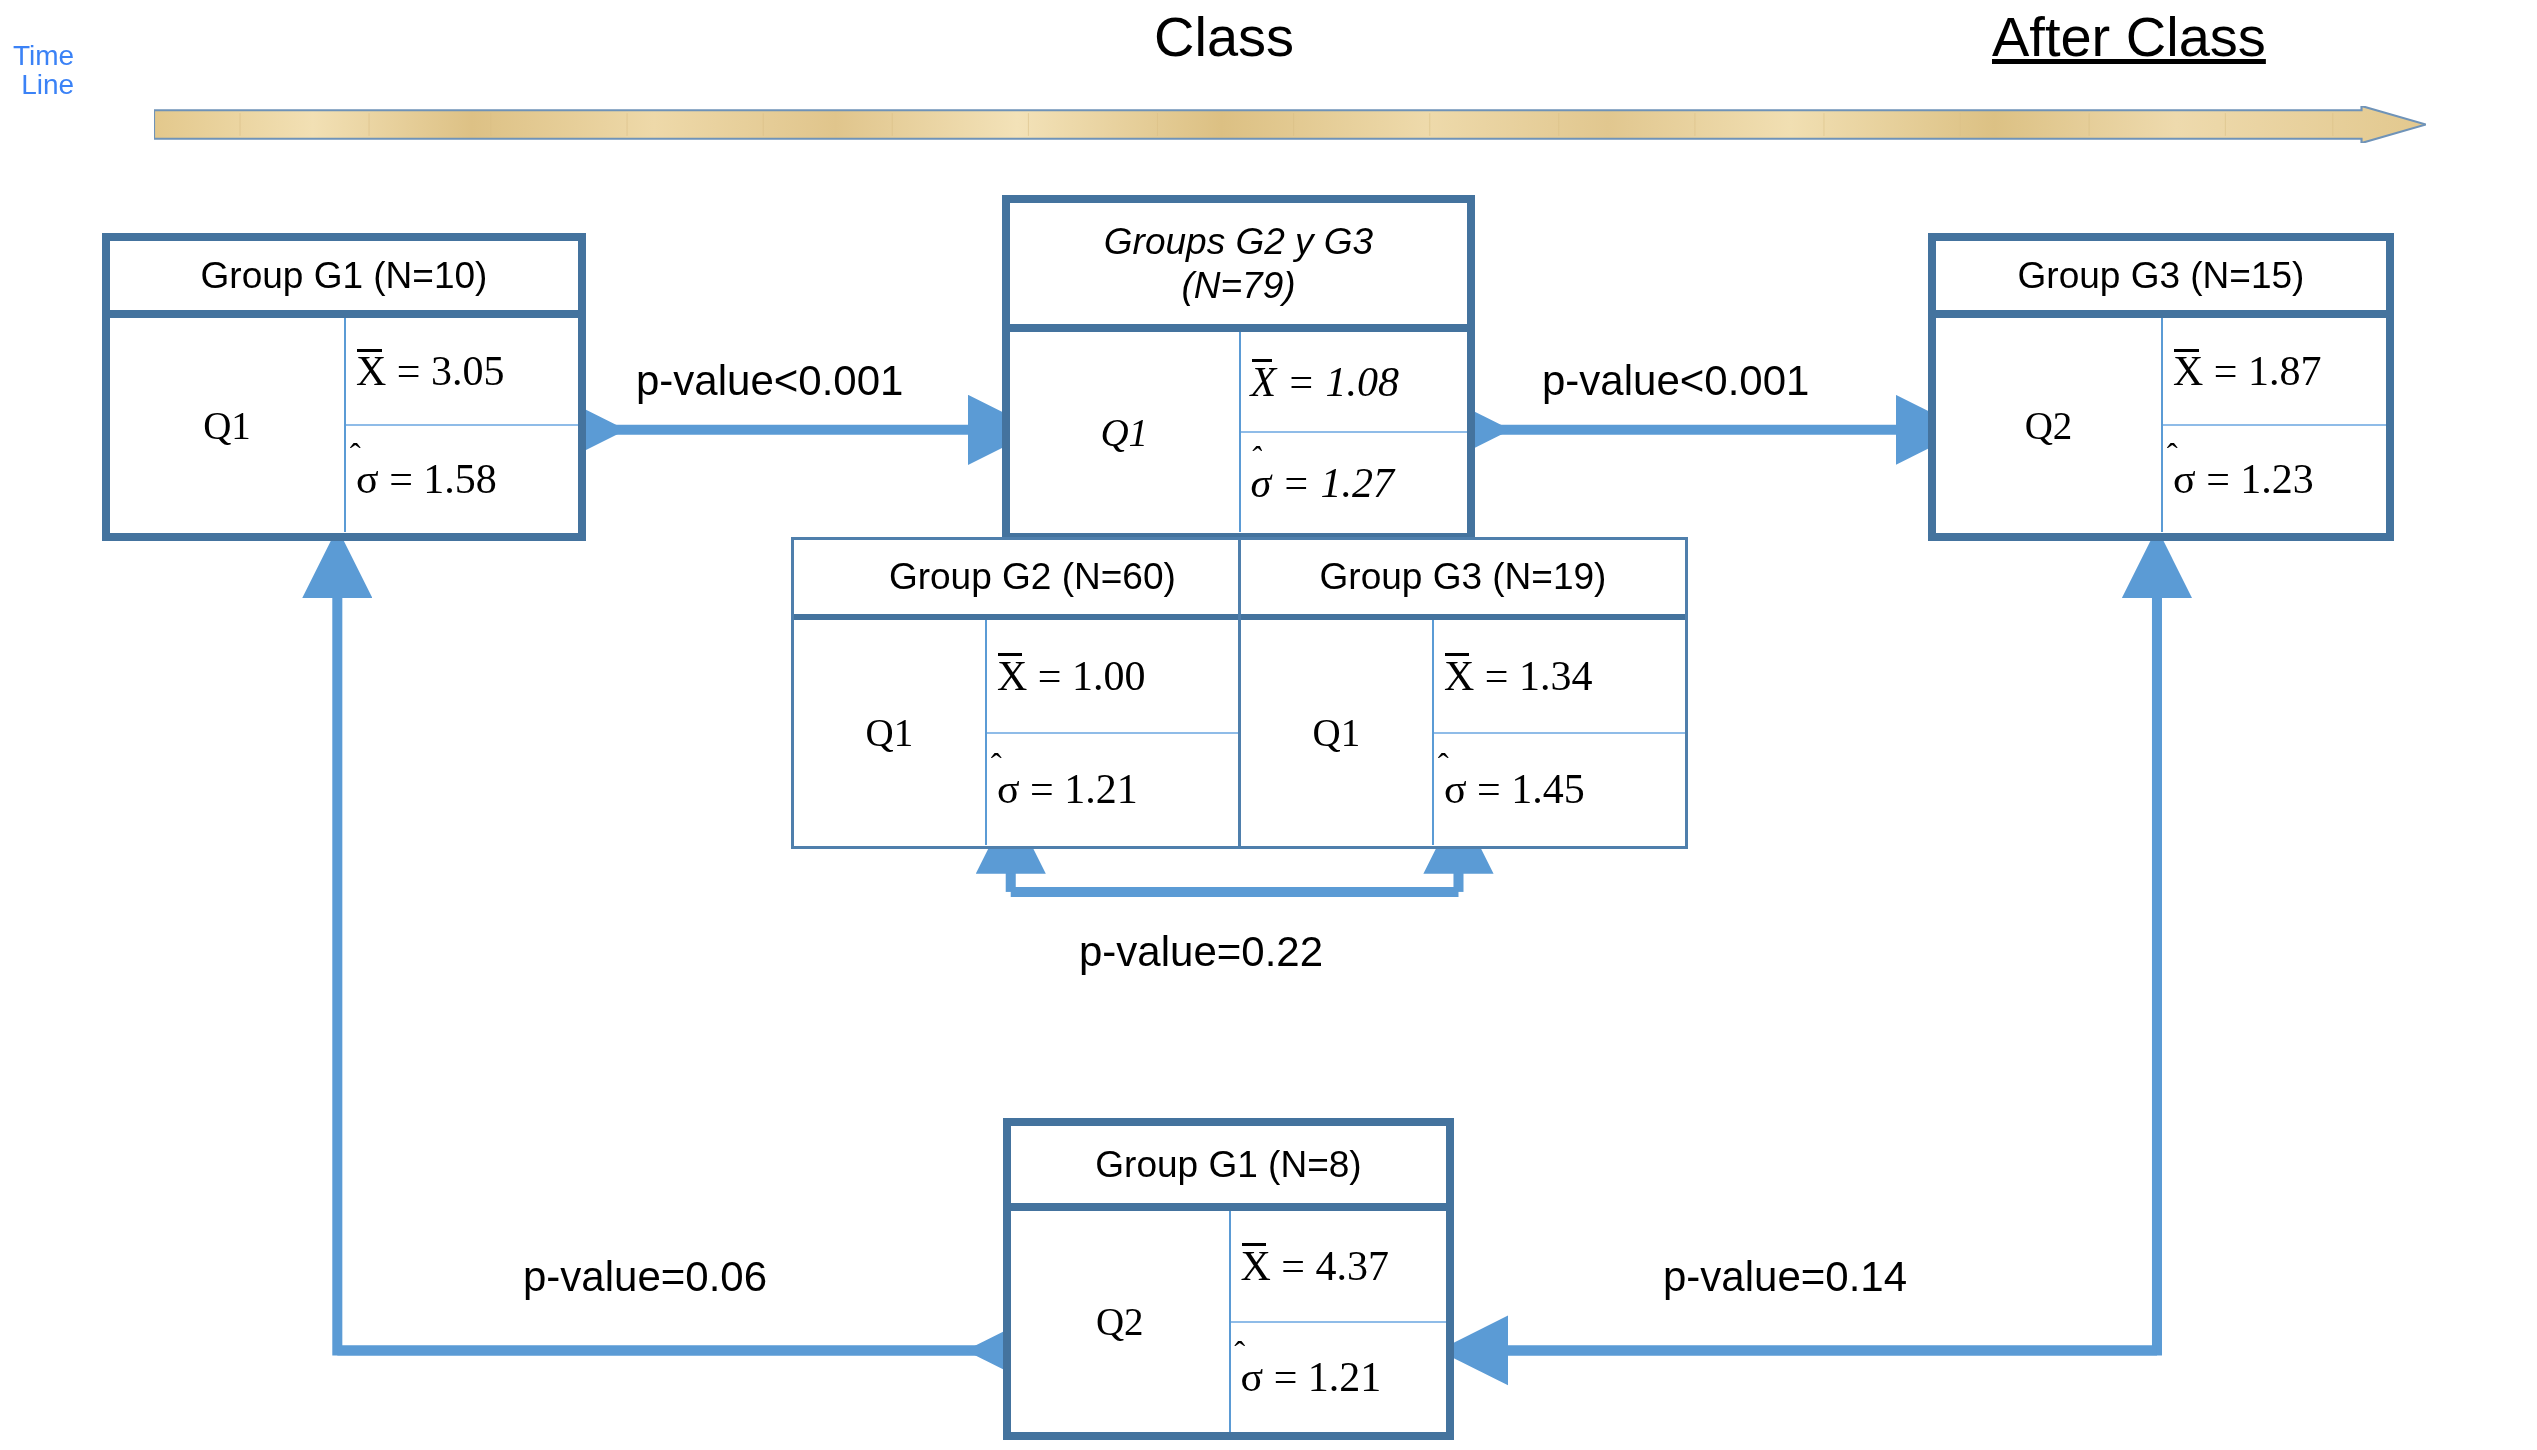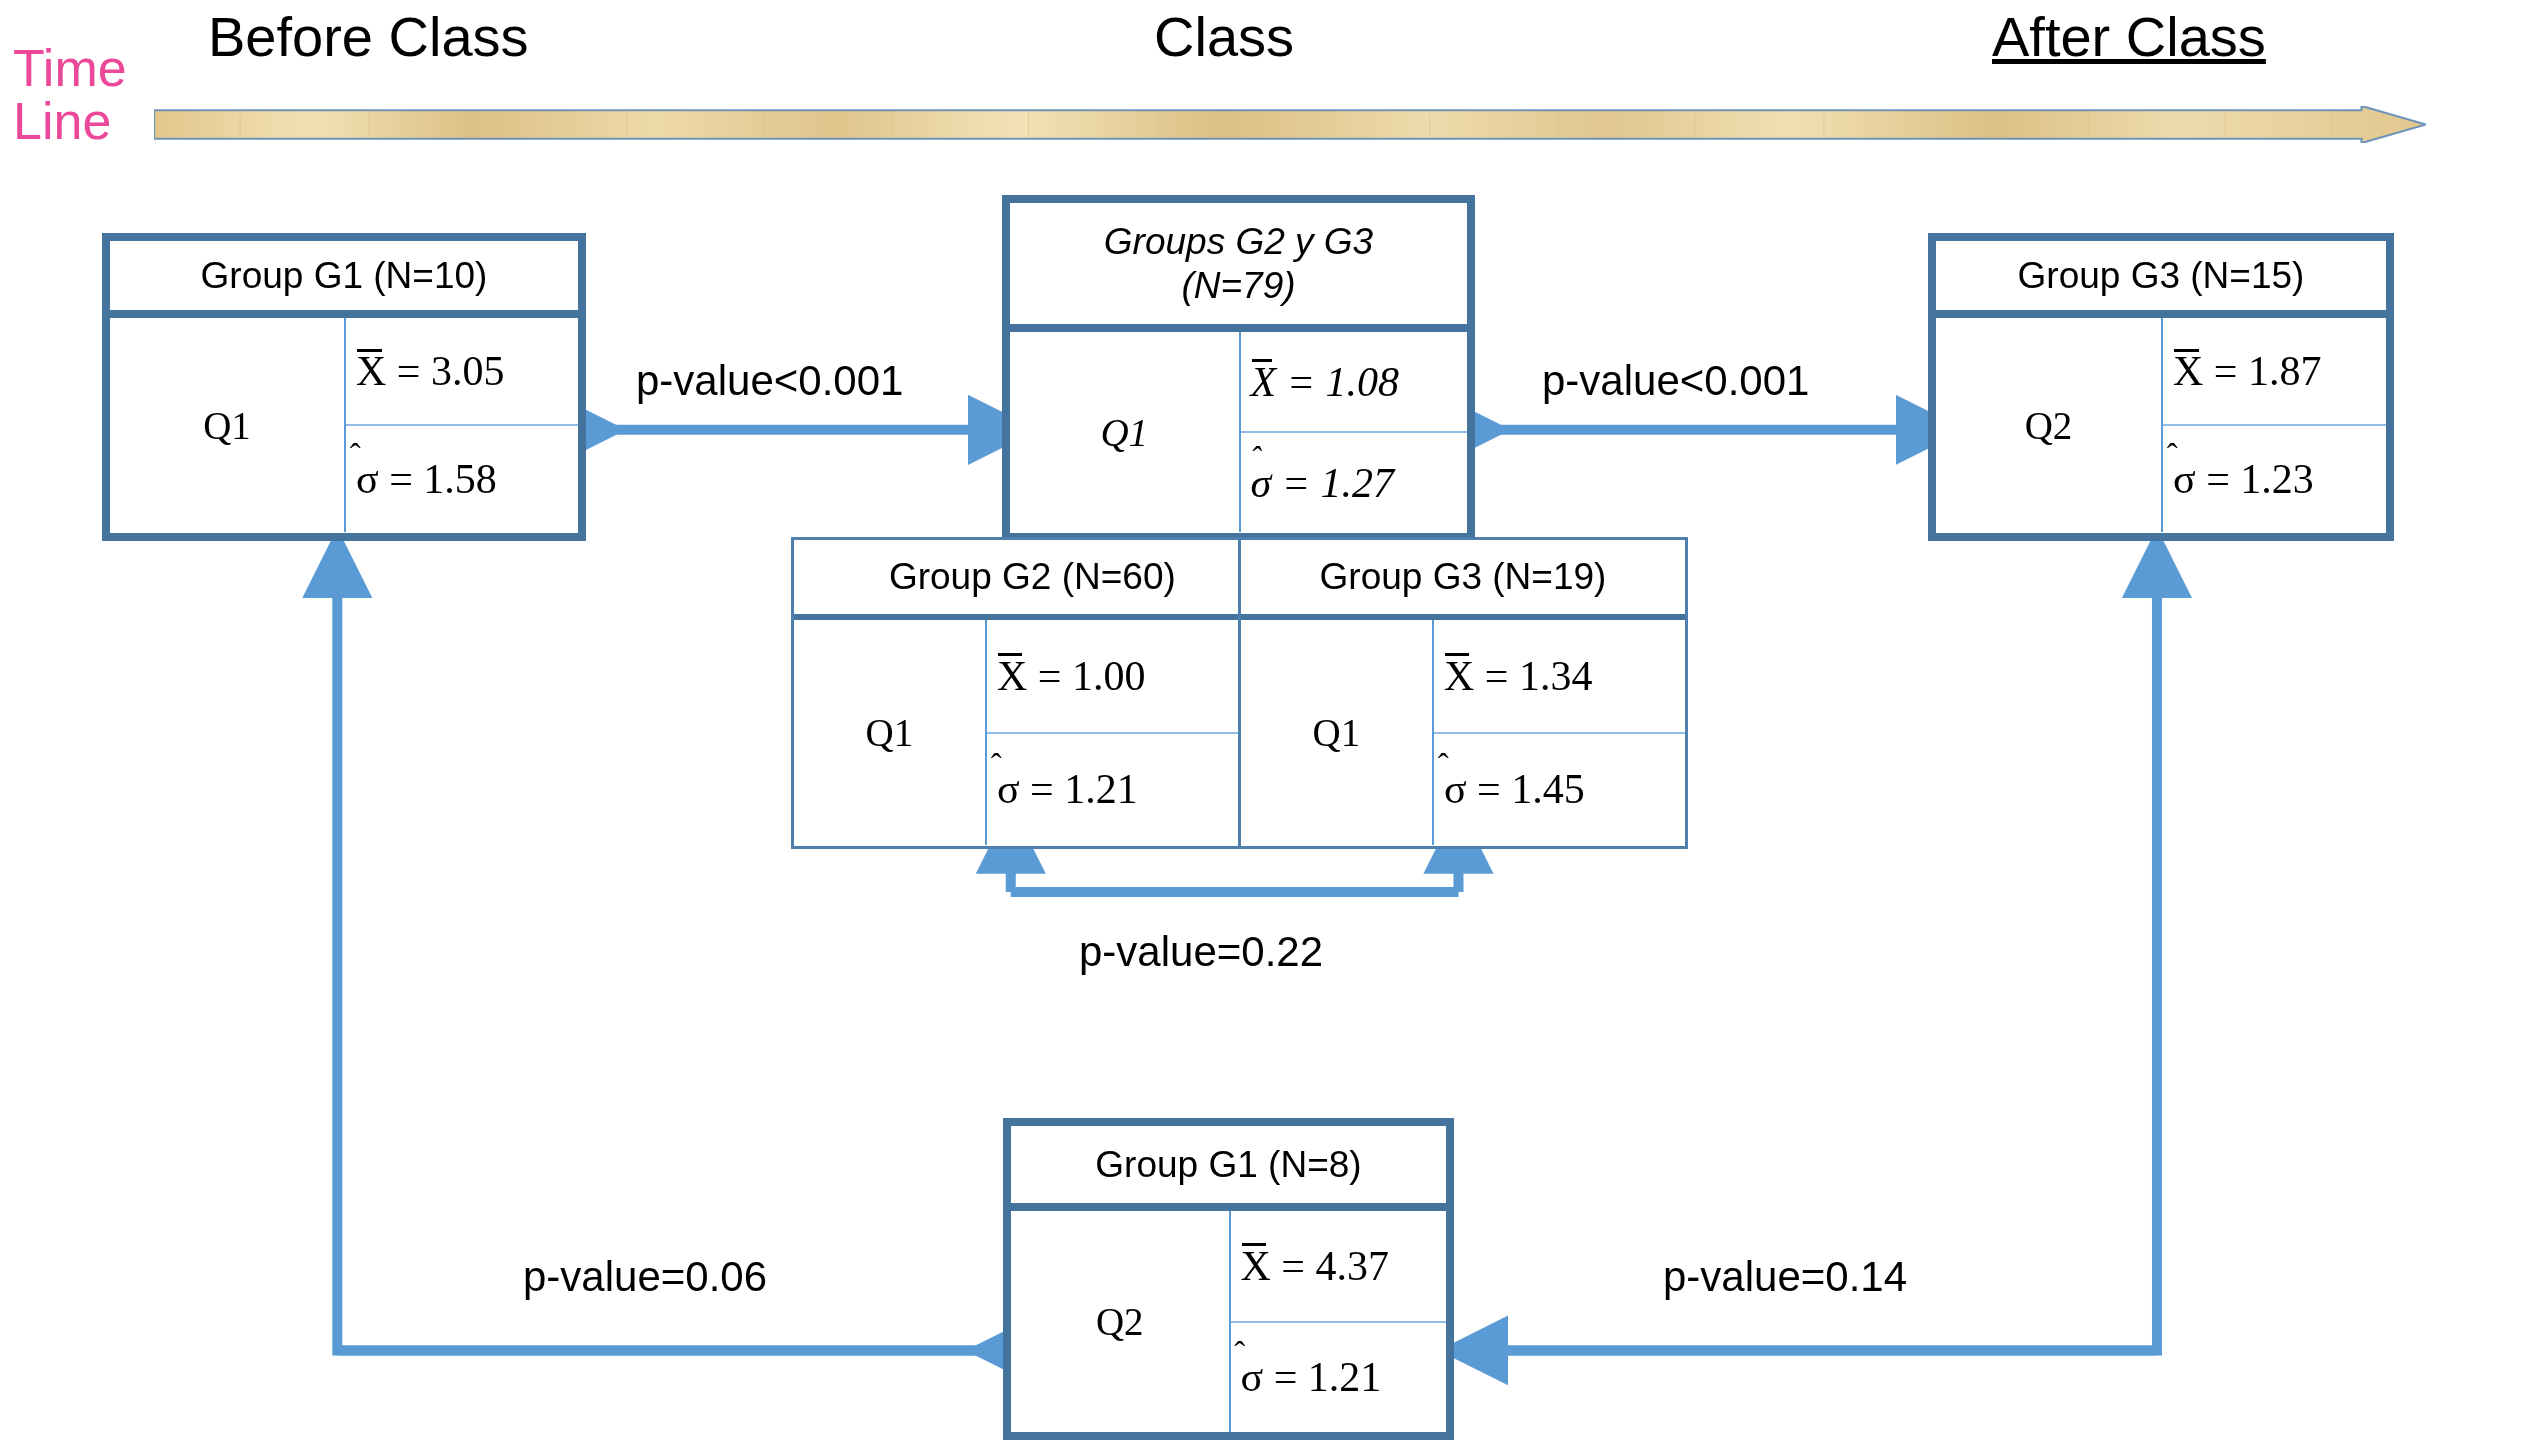--- a/index.html
+++ b/index.html
@@ -2,21 +2,21 @@
 <html style="font-size:11.5px"><head>
 <meta charset="utf-8">
 <style>
   html,body{margin:0;padding:0;background:#ffffff;}
   body{width:2538px;height:1450px;position:relative;overflow:hidden;
        font-family:"Liberation Sans",sans-serif;color:#000;}
 
   #stage{position:absolute;left:0;top:0;width:2538px;height:1450px;}
 
   
-  .tl-label{position:absolute;font-size:52px;line-height:1.02;color:#ec4899;}
+  .tl-label{position:absolute;font-size:28px;line-height:1.02;color:#3b82f6;text-align:right;}
   .tl-head{position:absolute;font-size:56px;color:#000;white-space:nowrap;}
   .tl-bar{position:absolute;left:154px;top:106px;width:2272px;height:37px;}
 
   
   .gbox{position:absolute;box-sizing:border-box;background:#ffffff;
         border:8.6px solid #44739e;}
   .gbox.thin{border-width:3.6px;border-color:#4f7fac;}
   .gbox-title{box-sizing:border-box;width:100%;
         display:flex;align-items:center;justify-content:center;text-align:center;
         border-bottom:8.6px solid #44739e;background:#fff;
@@ -45,21 +45,20 @@
 </head>
 <body>
 
 <div id="stage">
 
   <div class="tl-label" style="left:13px;top:42px;">
     <div>Time</div>
     <div>Line</div>
   </div>
 
-  <div class="tl-head" style="left:208px;top:4.3px;">Before Class</div>
   <div class="tl-head" style="left:1154px;top:4.3px;">Class</div>
   <div class="tl-head" style="left:1992px;top:4.3px;text-decoration:underline;">After Class</div>
 
   <svg class="tl-bar" viewBox="0 0 3170 52" preserveAspectRatio="none">
     <defs>
       <linearGradient id="woodg" x1="0" y1="0" x2="1" y2="0">
         <stop offset="0" stop-color="#e3c88c"></stop>
         <stop offset="0.07" stop-color="#f2e0b4"></stop>
         <stop offset="0.14" stop-color="#ddc185"></stop>
         <stop offset="0.22" stop-color="#eed9a9"></stop>

